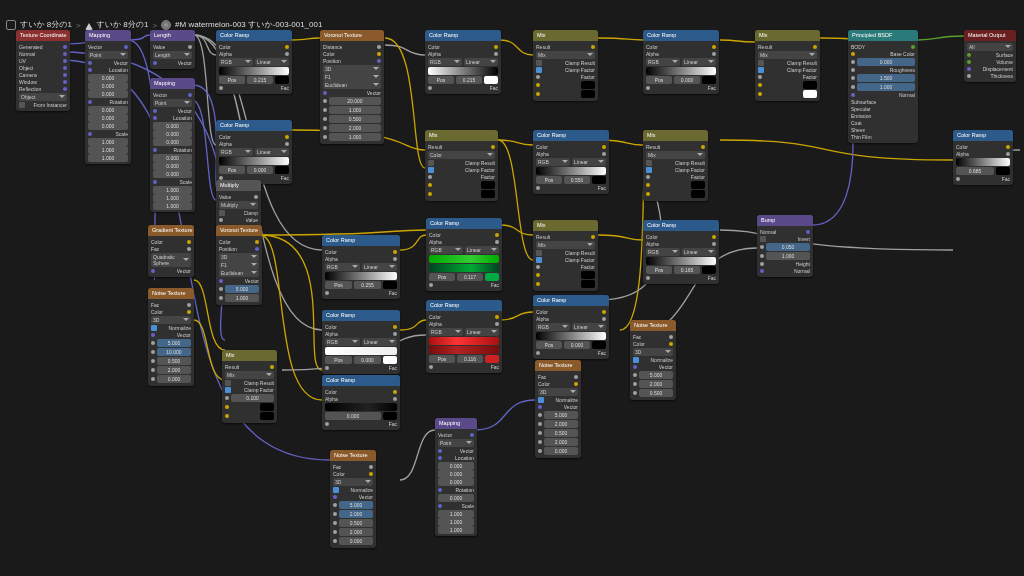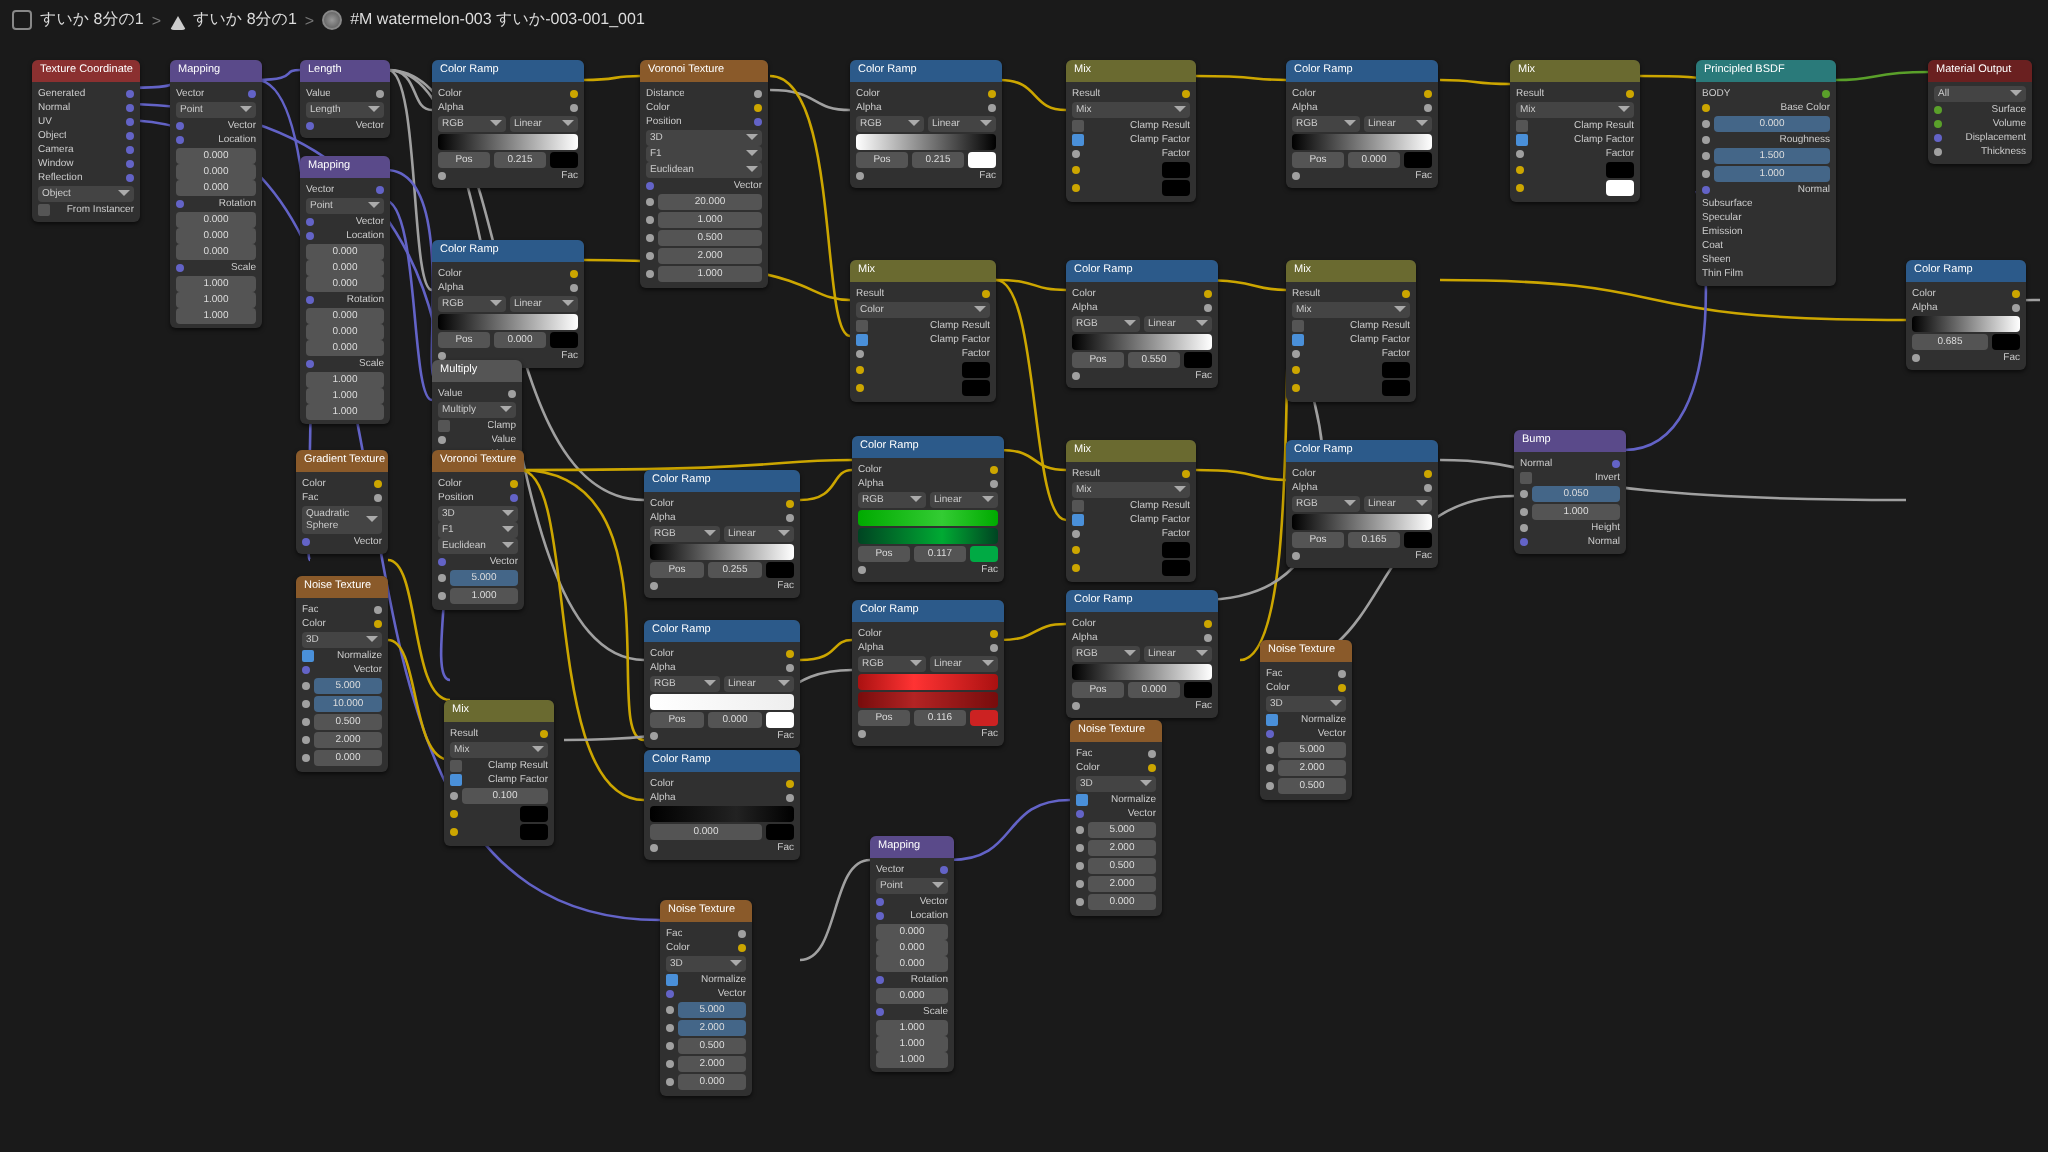--- a/index.html
+++ b/index.html
@@ -1,16 +1,16 @@
 <!DOCTYPE html>
 <html><head>
 <meta charset="utf-8">
 <style>
   html,body{margin:0;padding:0;width:1024px;height:576px;background:#1a1a1a;font-family:sans-serif;font-size:6px;color:#ccc;overflow:hidden;position:relative}
-  .breadcrumb{position:absolute;top:4px;left:6px;display:flex;align-items:flex-end;gap:4px;font-size:8px;color:#ddd}
+  .breadcrumb{position:absolute;top:19px;left:6px;display:flex;align-items:flex-end;gap:4px;font-size:8px;color:#ddd}
   .breadcrumb .sep{color:#777}
   .breadcrumb .ico{display:inline-block;width:8px;height:8px;border:1px solid #888;border-radius:2px}
   .breadcrumb .ico.tri{border:none;width:0;height:0;border-left:4px solid transparent;border-right:4px solid transparent;border-bottom:7px solid #ccc}
   .breadcrumb .ico.globe{border-radius:50%;background:radial-gradient(#999,#555)}
   svg.links{position:absolute;inset:0;width:1024px;height:576px;pointer-events:none}
   .node{position:absolute;background:#303030;border-radius:3px;box-shadow:0 1px 2px rgba(0,0,0,.6);font-size:5px;line-height:1.2;color:#ccc}
   .node .hdr{padding:2px 4px;font-size:5.5px;color:#fff;border-radius:3px 3px 0 0;white-space:nowrap;overflow:hidden}
   .node .body{padding:2px 3px}
   .row{display:flex;align-items:center;justify-content:space-between;margin:1px 0;gap:2px}
   .row .lab{white-space:nowrap;overflow:hidden;text-overflow:ellipsis}

